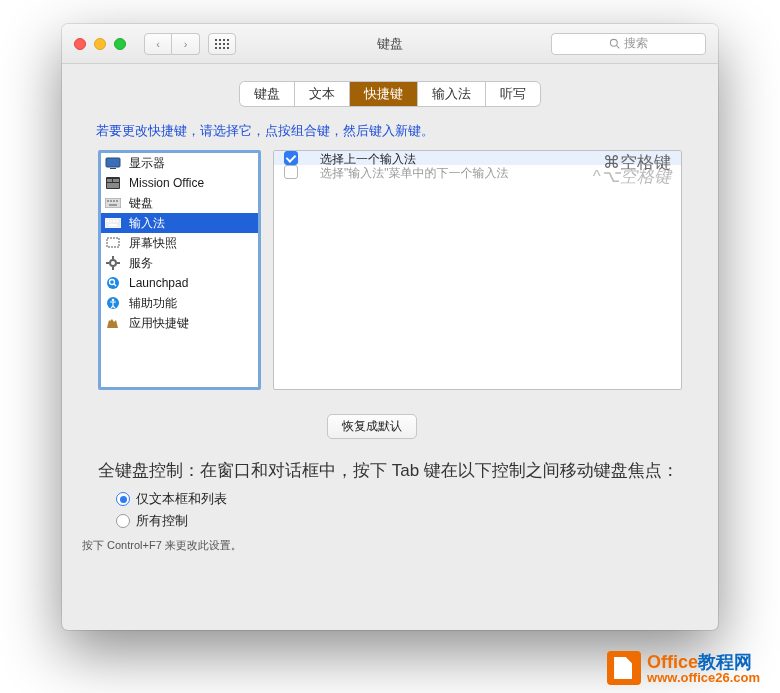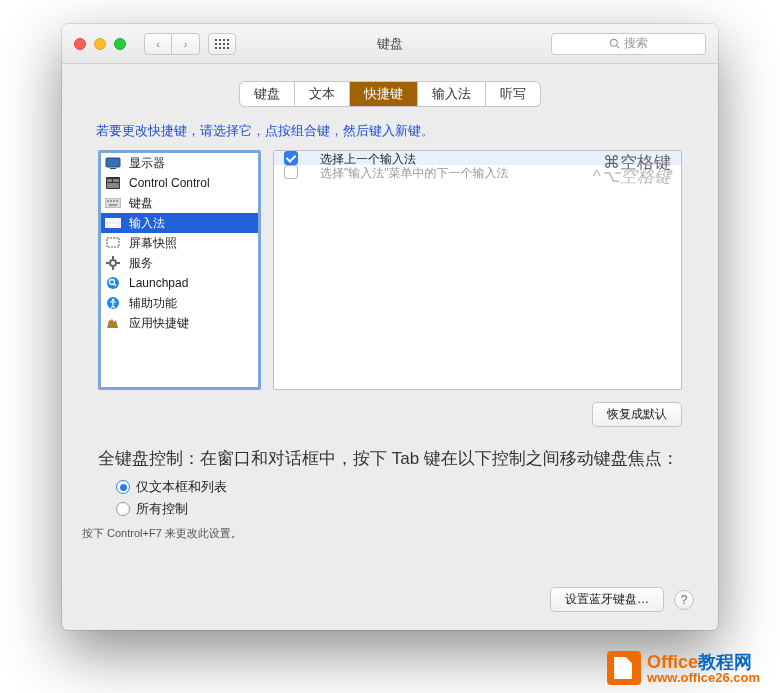--- a/index.html
+++ b/index.html
@@ -86,21 +86,21 @@
       display:flex;height:14px;padding:0 10px;font-size:12px;
     }
     .detail-row.sel{background:#e7f0fc;}
     .chk{width:14px;height:14px;border:1px solid #b5b5b5;border-radius:3px;background:#fff;margin-right:22px;display:flex;align-items:center;justify-content:center;flex-shrink:0;}
     .chk.on{background:#2f7bf5;border-color:#2f7bf5;}
     .chk.on::after{content:"";width:4px;height:7px;border:solid #fff;border-width:0 2px 2px 0;transform:rotate(45deg);margin-top:-2px;}
     .detail-label{flex:1;color:#222;}
     .detail-short{color:#666;font-size:17px;margin-left:32px;}
     .detail-row.dim .detail-label{color:#999;}
     .detail-row.dim .detail-short{color:#bbb;font-style:italic;}
-    .restore-row{display:flex;justify-content:flex-end;padding:12px 36px 0 0;}
+    .restore-row{display:flex;justify-content:center;padding:24px 36px 0 0;}
     .mac-btn{
       border:1px solid #c6c6c6;background:linear-gradient(#fdfdfd,#f1f1f1);
       border-radius:5px;font-size:12px;color:#222;padding:3px 14px;cursor:pointer;
     }
     .fkb-text{font-size:17px;color:#333;padding:20px 0 6px 36px;}
     .radios{padding:0 16px 0 54px;}
     .radio-row{display:flex;align-items:center;font-size:13px;color:#222;height:22px;gap:6px;cursor:pointer;}
     .radio{width:14px;height:14px;border-radius:50%;border:1px solid #999;background:#fff;display:flex;align-items:center;justify-content:center;}
     .radio.on{border-color:#2f7bf5;}
     .radio.on::after{content:"";width:7px;height:7px;border-radius:50%;background:#2f7bf5;}
@@ -185,21 +185,21 @@
         </div>
         <div class="sidebar-item">
           <span class="sbicon">
               <svg width="14" height="12">
                 <rect width="14" height="12" rx="1" fill="#333"></rect>
                 <rect x="1" y="2" width="5" height="3" fill="#888"></rect>
                 <rect x="7" y="2" width="6" height="3" fill="#888"></rect>
                 <rect x="1" y="6" width="12" height="5" fill="#888"></rect>
               </svg>
             </span>
-          <span>Control Control</span>
+          <span>Mission Office</span>
         </div>
         <div class="sidebar-item">
           <span class="sbicon">
               <svg width="16" height="10">
                 <rect width="16" height="10" rx="1" fill="#ddd" stroke="#999"></rect>
                 <rect x="2" y="2" width="2" height="2" fill="#999"></rect>
                 <rect x="5" y="2" width="2" height="2" fill="#999"></rect>
                 <rect x="8" y="2" width="2" height="2" fill="#999"></rect>
                 <rect x="11" y="2" width="2" height="2" fill="#999"></rect>
                 <rect x="4" y="6" width="8" height="2" fill="#999"></rect>
@@ -296,24 +296,20 @@
         <span class="radio on"></span>
         <span>仅文本框和列表</span>
       </div>
       <div class="radio-row">
         <span class="radio"></span>
         <span>所有控制</span>
       </div>
     </div>
     <div class="hint">按下 Control+F7 来更改此设置。</div>
 
-    <div class="footer">
-      <button class="mac-btn">设置蓝牙键盘…</button>
-      <div class="help">?</div>
-    </div>
   </div>
 </div>
 
 <div class="watermark">
   <div class="wm-icon"></div>
   <div class="wm-text">
     <div class="wm-line1"><span class="o">Office</span><span class="r">教程网</span></div>
     <div class="wm-line2">www.office26.com</div>
   </div>
 </div>

